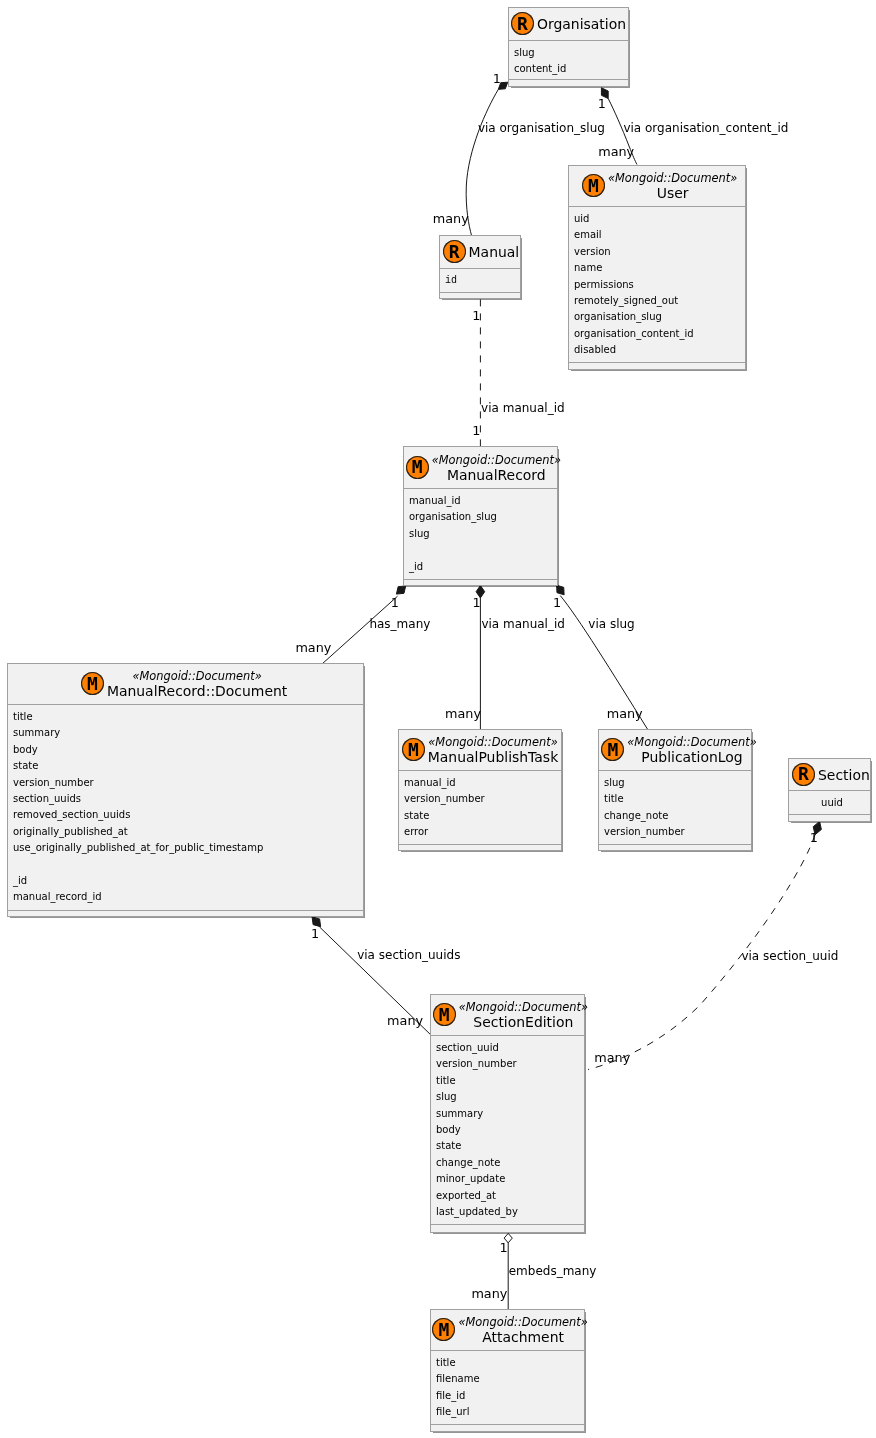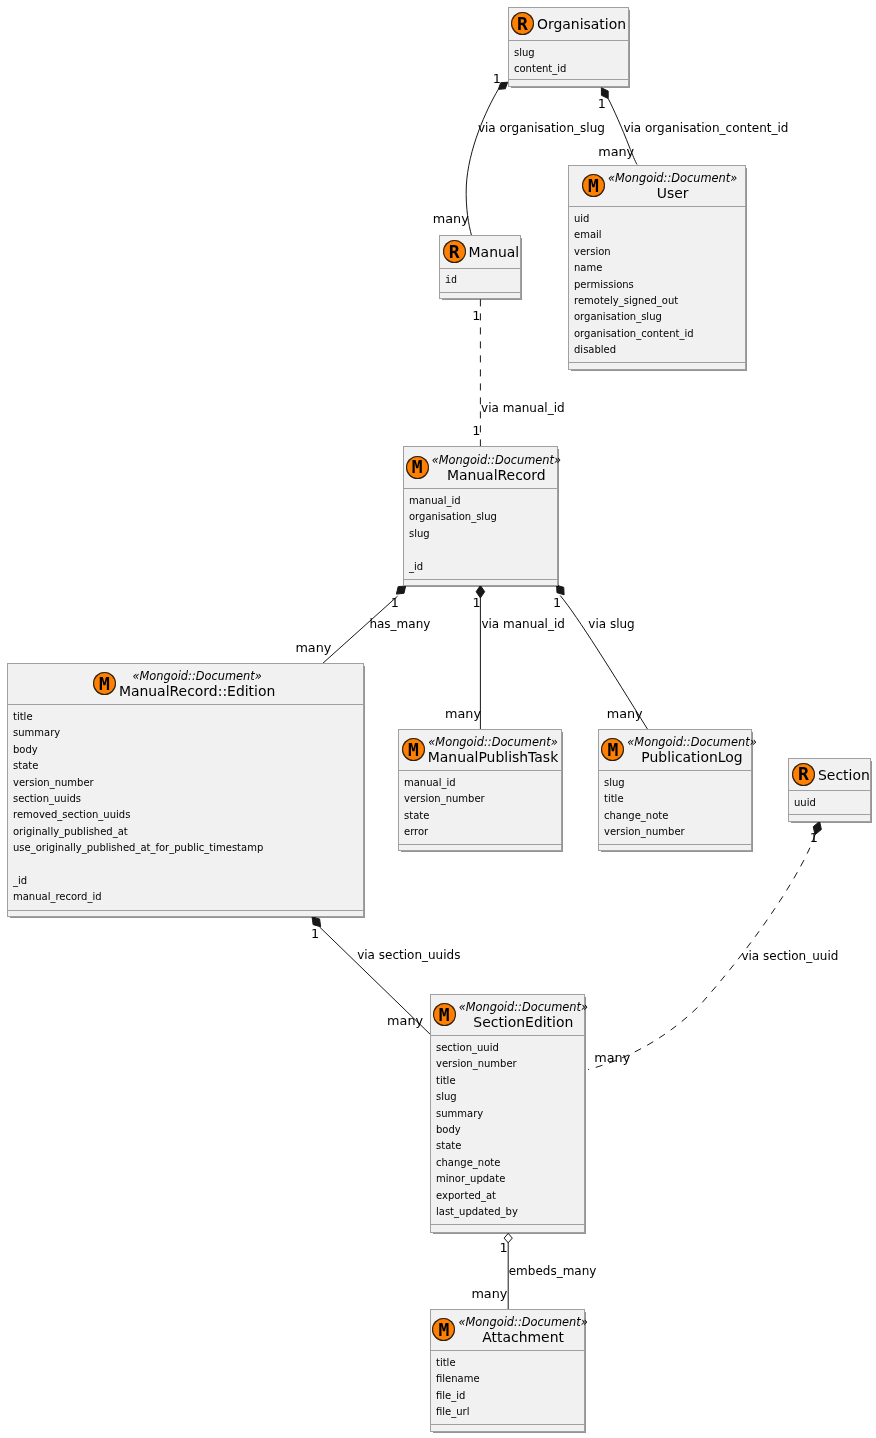--- a/index.html
+++ b/index.html
@@ -154,21 +154,21 @@
         </div>
         <div class="cls-foot" style="height: 6px;"></div>
       </div>
       <div class="cls" style="left: 7px; top: 663px; width: 357px; height: 254px;">
         <div class="cls-head" style="height: 40px; padding-right: 2.8px;">
           <div class="badge">
             <span>M</span>
           </div>
           <div class="titles">
             <div class="ster">«Mongoid::Document»</div>
-            <div class="cname">ManualRecord::Edition</div>
+            <div class="cname">ManualRecord::Document</div>
           </div>
         </div>
         <div class="cls-attrs" style="height: 206px;">
           <div class="attr">title</div>
           <div class="attr">summary</div>
           <div class="attr">body</div>
           <div class="attr">state</div>
           <div class="attr">version_number</div>
           <div class="attr">section_uuids</div>
           <div class="attr">removed_section_uuids</div>
@@ -218,21 +218,21 @@
       </div>
       <div class="cls" style="left: 788px; top: 758px; width: 83px; height: 64px;">
         <div class="cls-head" style="height: 31px; padding-left: 2.8px;">
           <div class="badge">
             <span>R</span>
           </div>
           <div class="titles">
             <div class="cname">Section</div>
           </div>
         </div>
-        <div class="cls-attrs" style="height: 24px;">
+        <div class="cls-attrs" style="height: 24px; text-align: center;">
           <div class="attr">uuid</div>
         </div>
         <div class="cls-foot" style="height: 7px;"></div>
       </div>
       <div class="cls" style="left: 430px; top: 994px; width: 155px; height: 239px;">
         <div class="cls-head" style="height: 40px; padding-left: 5.6px;">
           <div class="badge">
             <span>M</span>
           </div>
           <div class="titles">

